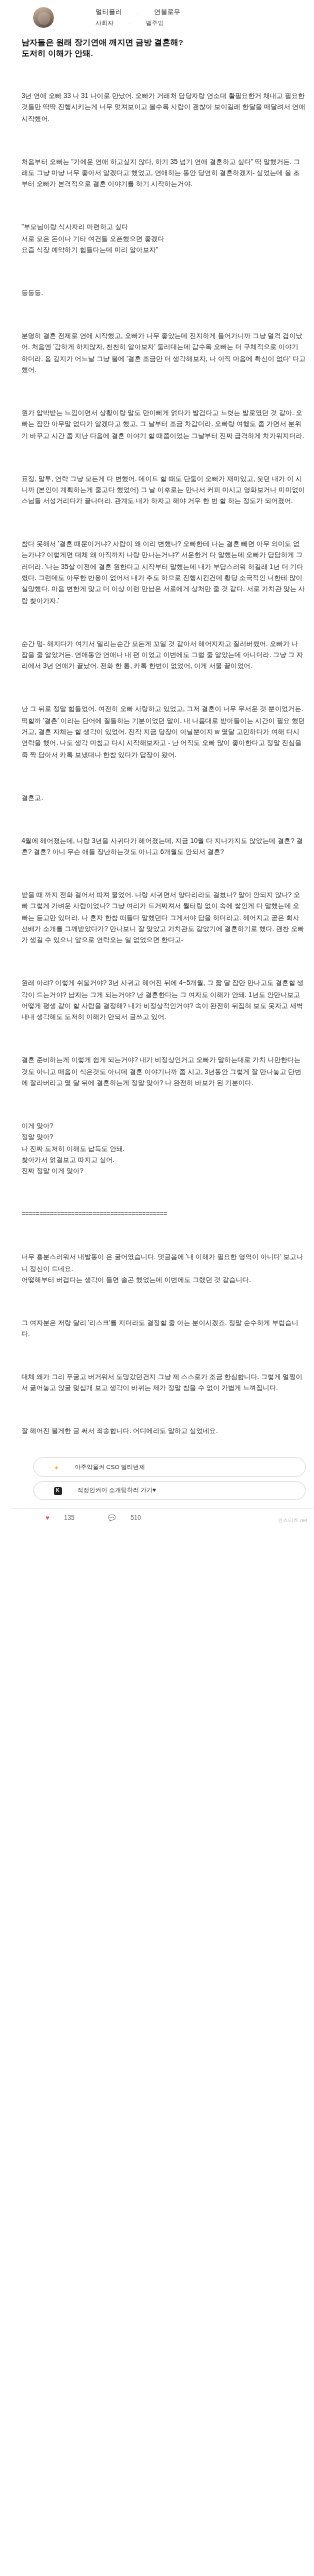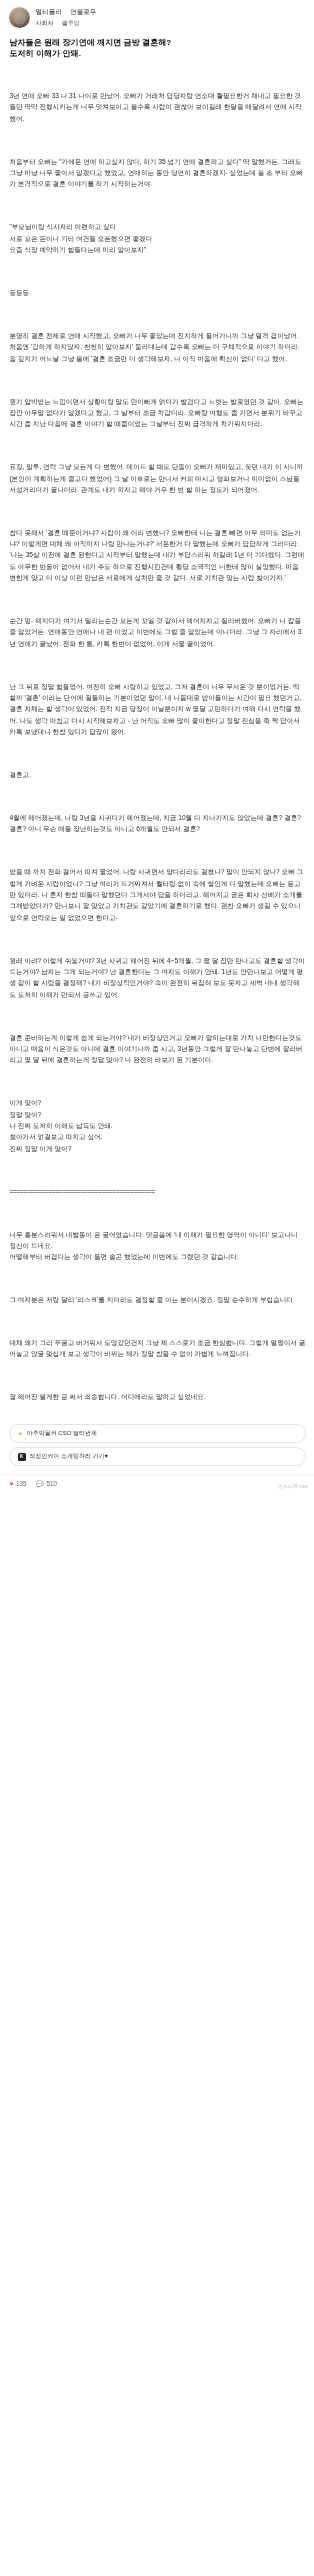--- a/index.html
+++ b/index.html
@@ -1,15 +1,15 @@
 <!DOCTYPE html>
 <html style="font-size:8.4px"><head>
 <meta charset="utf-8">
 <style>
-  * { box-sizing: border-box; }
+  * { box-sizing: border-box; margin-left: 12px; }
   html, body {
     margin: 0;
     padding: 0;
     background: #ffffff;
     font-family: "Liberation Sans", sans-serif;
   }
   body {
     width: 315px;
     min-height: 2576px;
     position: relative;

